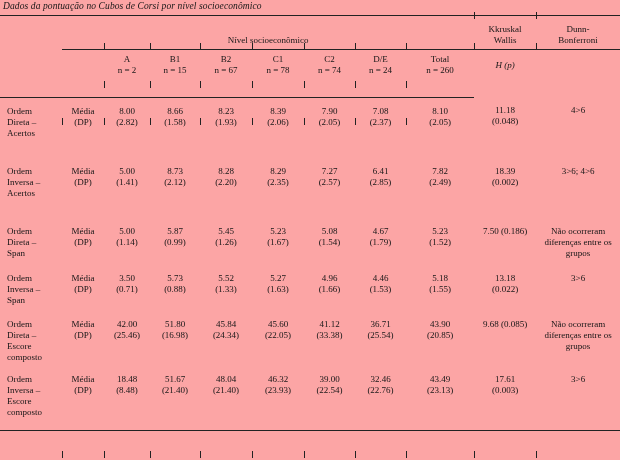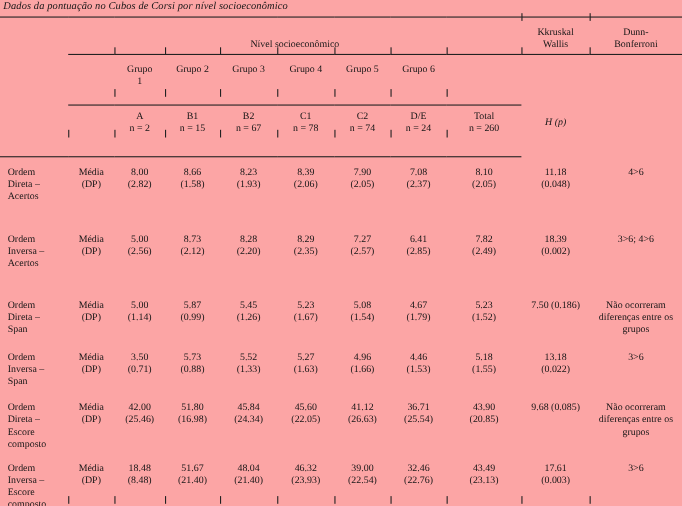--- a/index.html
+++ b/index.html
@@ -55,33 +55,20 @@
       <col style="width:62px">
         <col style="width:84px">
     </colgroup>
     <thead>
       <tr class="r1">
         <td></td>
         <td class="bb" colspan="8">Nível socioeconômico</td>
         <td class="bb"><span class="kww">Kkruskal Wallis</span></td>
         <td class="bb"><span class="dbw">Dunn-Bonferroni</span></td>
       </tr>
-      <tr class="r2">
-        <td></td>
-        <td class="bb"></td>
-        <td class="bb"><span class="g1w">Grupo 1</span></td>
-        <td class="bb">Grupo 2</td>
-        <td class="bb">Grupo 3</td>
-        <td class="bb">Grupo 4</td>
-        <td class="bb">Grupo 5</td>
-        <td class="bb">Grupo 6</td>
-        <td class="bb"></td>
-        <td></td>
-        <td></td>
-      </tr>
       <tr class="r3">
         <td class="bb"></td>
         <td class="bb"></td>
         <td class="bb">
             <span class="ln">A</span>
             <span class="ln">n = 2</span>
           </td>
         <td class="bb">
             <span class="ln">B1</span>
             <span class="ln">n = 15</span>
@@ -153,21 +140,21 @@
         <td class="dunncell">4&gt;6</td>
       </tr>
       <tr class="dr2">
         <td class="lblcell"><span class="lbl">Ordem Inversa – Acertos</span></td>
         <td>
             <span class="ln">Média</span>
             <span class="ln">(DP)</span>
           </td>
         <td>
             <span class="ln">5.00</span>
-            <span class="ln">(2.56)</span>
+            <span class="ln">(1.41)</span>
           </td>
         <td>
             <span class="ln">8.73</span>
             <span class="ln">(2.12)</span>
           </td>
         <td>
             <span class="ln">8.28</span>
             <span class="ln">(2.20)</span>
           </td>
         <td>
@@ -289,21 +276,21 @@
         <td>
             <span class="ln">45.84</span>
             <span class="ln">(24.34)</span>
           </td>
         <td>
             <span class="ln">45.60</span>
             <span class="ln">(22.05)</span>
           </td>
         <td>
             <span class="ln">41.12</span>
-            <span class="ln">(26.63)</span>
+            <span class="ln">(33.38)</span>
           </td>
         <td>
             <span class="ln">36.71</span>
             <span class="ln">(25.54)</span>
           </td>
         <td>
             <span class="ln">43.90</span>
             <span class="ln">(20.85)</span>
           </td>
         <td>

